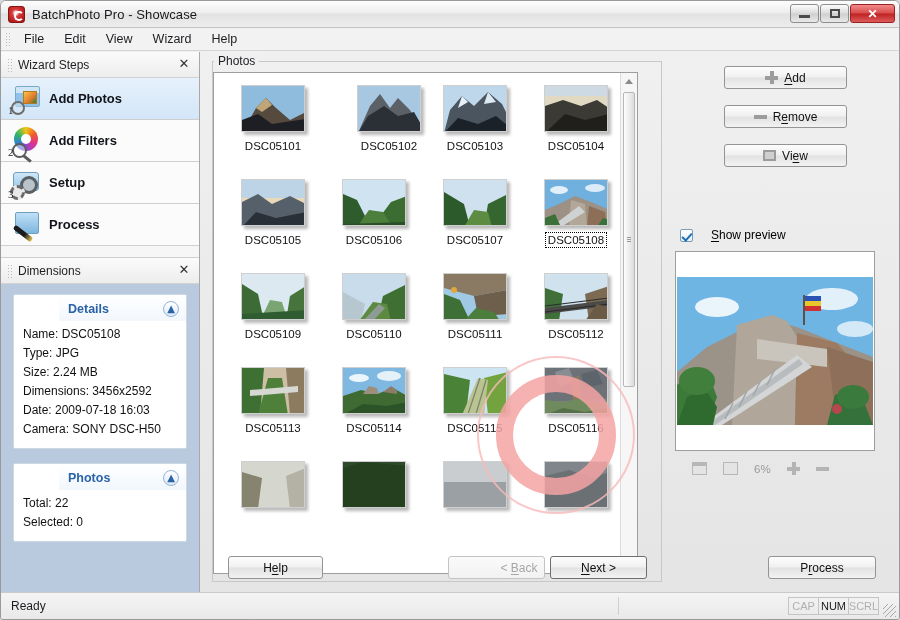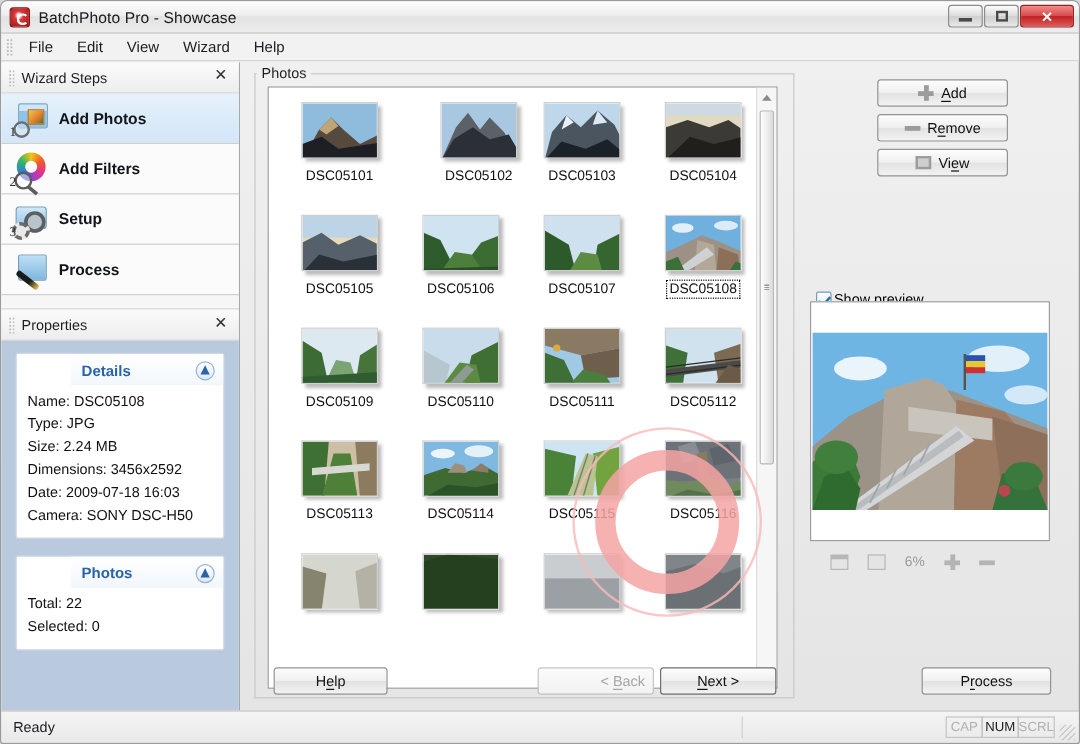--- a/index.html
+++ b/index.html
@@ -112,21 +112,21 @@
     line-height: 14px; text-align: center; font-family: "DejaVu Sans", sans-serif; }
   .group-body { padding: 4px 9px 9px 9px; }
   .prop-line { font-size: 12px; color: #111; line-height: 19px; white-space: nowrap; }
   
   .center { flex: 1; position: relative; padding: 8px 0 0 12px; }
   .grp-label { position: absolute; left: 14px; top: 2px; background: #f0f0f0;
                padding: 0 4px; font-size: 12px; color: #1d1d22; z-index: 3; }
   .grp-frame { position: absolute; left: 12px; top: 9px; right: 10px; bottom: 10px;
                border: 1px solid #c8c8c8; }
   .photo-panel { position: absolute; left: 13px; top: 20px; width: 425px; bottom: 18px;
-                 background: #fff; border: 1px solid #9e9e9e; overflow: hidden; margin-left: 10px; }
+                 background: #fff; border: 1px solid #9e9e9e; overflow: hidden; }
   .grid { position: absolute; left: 0; top: 0; right: 17px; bottom: 0; }
   .cell { position: absolute; width: 106px; height: 92px; text-align: center; }
   .thumb-wrap { height: 62px; display: flex; align-items: center; justify-content: center; }
   .thumb { width: 64px; height: 47px; border: 1px solid #cfcfcf;
            box-shadow: 3px 3px 3px rgba(0,0,0,.28); overflow: hidden; position: relative; }
   .cap { font-size: 11.5px; color: #111; display: inline-block; padding: 1px 2px; }
   .cap.focused { outline: 1px dotted #000; }
   .vscroll { position: absolute; right: 0; top: 0; bottom: 0; width: 17px;
              background: #f6f6f6; border-left: 1px solid #dcdcdc; }
   .arrow-btn { height: 17px; display: flex; align-items: center; justify-content: center; }
@@ -135,33 +135,33 @@
   .arrow-up { border-bottom: 5px solid #8a8a8a; }
   .arrow-down { border-top: 5px solid #8a8a8a; }
   .thumb-bar { position: absolute; left: 2px; right: 2px; top: 19px; height: 295px;
     background: linear-gradient(90deg,#fdfdfd,#ececec 55%,#dcdcdc); border: 1px solid #b7b7b7;
     border-radius: 2px; }
   .thumb-bar::after { content: ""; position: absolute; left: 3px; right: 3px; top: 50%;
     height: 5px; margin-top: -3px;
     background: repeating-linear-gradient(#9a9a9a 0 1px, transparent 1px 2px); }
   
   .right { width: 227px; position: relative; padding-top: 14px; }
-  .rbtn { width: 109px; height: 23px; margin: 0 auto 6px auto; display: flex;
+  .rbtn { width: 123px; height: 23px; margin: 0 auto 16px auto; display: flex;
           align-items: center; justify-content: center; gap: 6px;
           border: 1px solid #949494; border-radius: 3px;
           background: linear-gradient(#fdfdfd,#f0f0f0 48%,#e2e2e2 52%,#f2f2f2);
           font-size: 12px; color: #111; }
   .pico { width: 13px; height: 13px; position: relative; }
   .plus-h, .plus-v, .minus-h { position: absolute; background: #9c9c9c; }
   .plus-h { left: 0; top: 5px; width: 13px; height: 4px; }
   .plus-v { left: 5px; top: 0; width: 4px; height: 13px; }
   .minus-h { left: 0; top: 5px; width: 13px; height: 4px; }
   .view-ico { width: 13px; height: 11px; border: 2px solid #9c9c9c; background: #cfcfcf; }
   .preview-check { position: absolute; left: 8px; top: 176px; display: flex;
-                   align-items: center; gap: 2px; font-size: 12px; margin-top: 14px; }
+                   align-items: center; gap: 18px; font-size: 12px; }
   .cbox { width: 13px; height: 13px; border: 1px solid #7b9cb8; border-radius: 2px;
           background: linear-gradient(#fff,#e6eff7); position: relative; }
   .cbox::after { content: ""; position: absolute; left: 3px; top: 1px; width: 4px; height: 8px;
     border: solid #1f6fb5; border-width: 0 2px 2px 0; transform: rotate(42deg); }
   .preview-box { position: absolute; left: 3px; top: 199px; width: 200px; height: 200px;
                  background: #fff; border: 1px solid #9e9e9e; overflow: hidden;
                  display: flex; align-items: center; justify-content: center; }
   .zoom-row { position: absolute; left: 20px; top: 410px; display: flex; align-items: center; gap: 16px; }
   .zico { width: 15px; height: 13px; border: 1px solid #b7b7b7; background: #e4e4e4; }
   .zico.fit { border-top-width: 4px; }
@@ -261,21 +261,21 @@
             <div class="ic-wand"></div>
             <span class="num"></span>
           </div>
           <div class="label">Process</div>
         </div>
         <div class="steps-filler"></div>
       </div>
 
       <div class="panel-head">
         <div class="dots"></div>
-        <div class="ttl">Properties</div>
+        <div class="ttl">Dimensions</div>
         <div class="panel-x">✕</div>
       </div>
 
       <div class="props-body">
         <div class="group">
           <div class="group-head">
             <span class="group-title">Details</span>
             <span class="chev">▲</span>
           </div>
           <div class="group-body">

